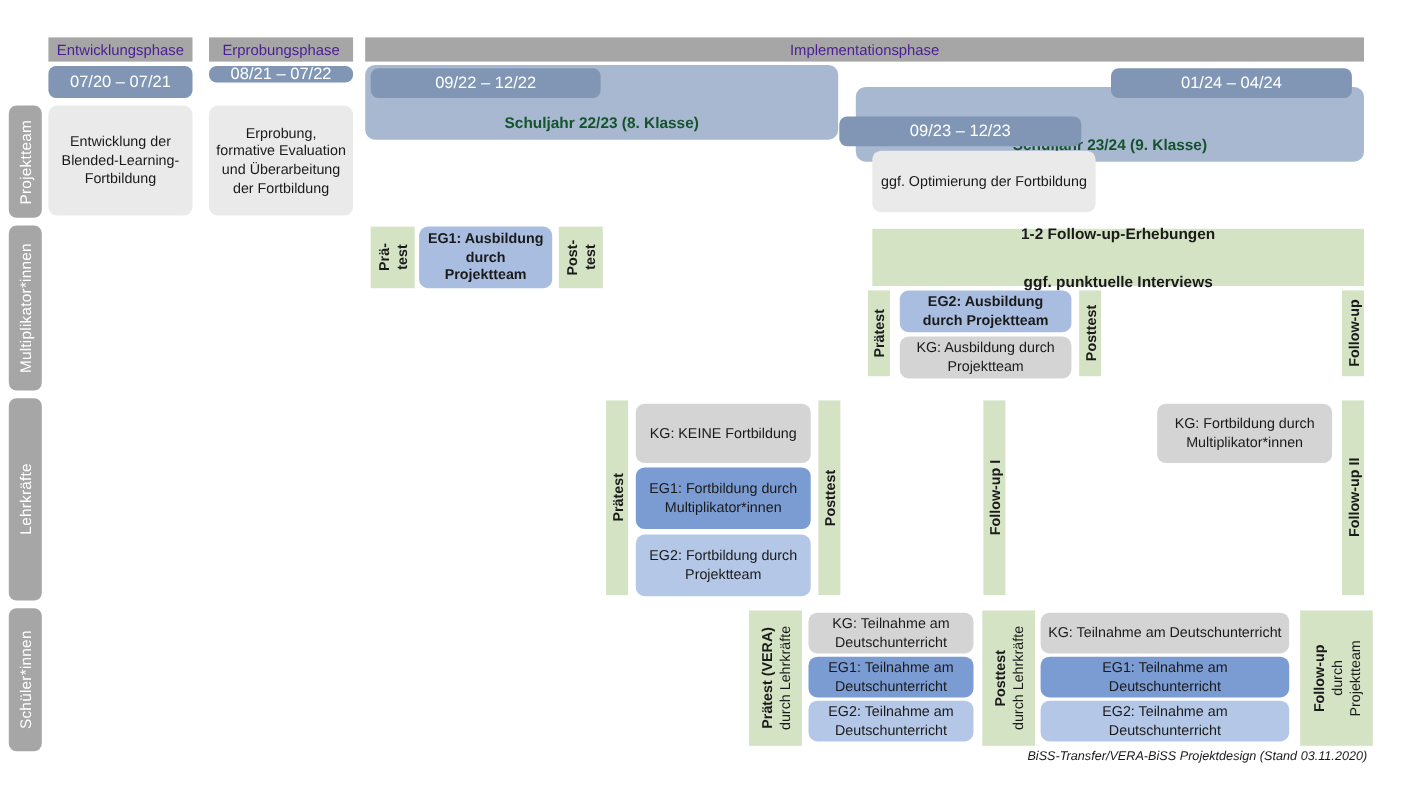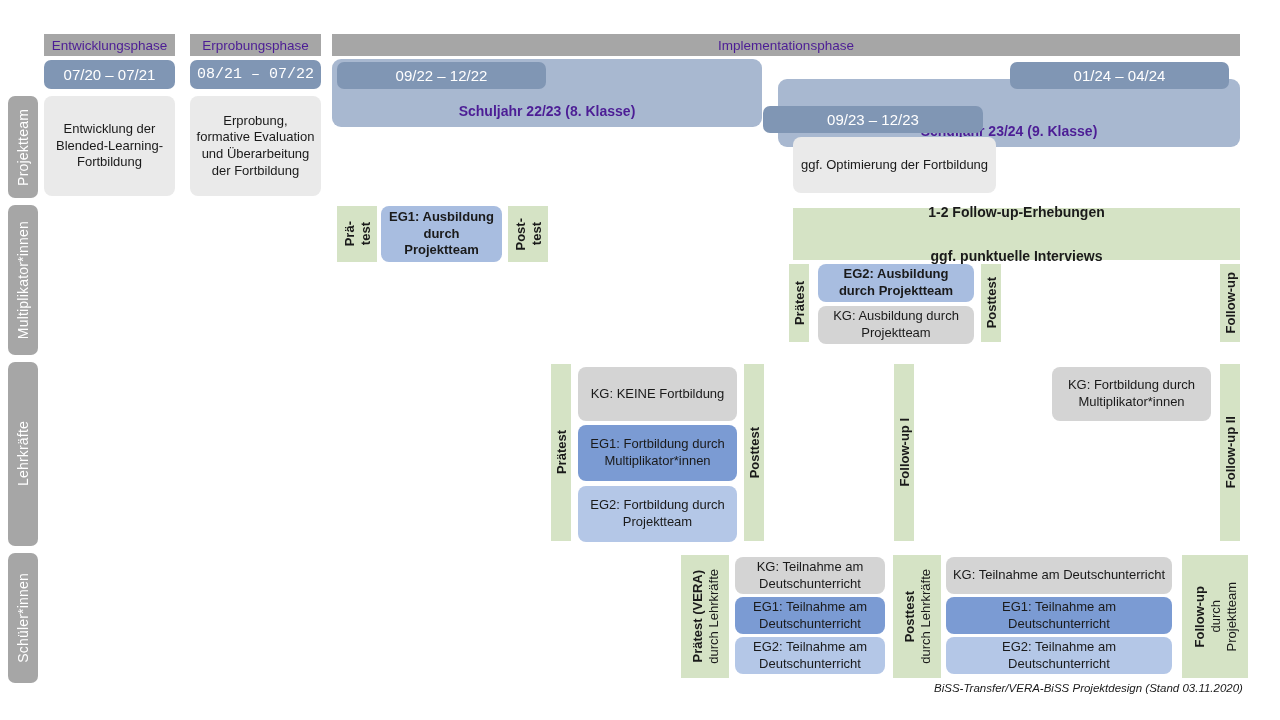--- a/index.html
+++ b/index.html
@@ -52,21 +52,21 @@
     display: flex;
     align-items: center;
     justify-content: center;
   }
 
   
   .schoolyear {
     position: absolute;
     background: #a8b8d0;
     border-radius: 9px;
-    color: #4c1d95;
+    color: #14532d;
     font-size: 14px;
     font-weight: bold;
     display: flex;
     align-items: flex-end;
     justify-content: center;
     padding-bottom: 8px;
   }
 
   
   .box {
@@ -151,21 +151,21 @@
   <div class="schoolyear" style="left:332px; top:59px; width:430px; height:68px;">
     <span>Schuljahr 22/23 (8. Klasse)</span>
   </div>
   <div class="schoolyear" style="left:778px; top:59px; width:462px; height:68px;margin-top:20px;">
     <span>Schuljahr 23/24 (9. Klasse)</span>
   </div>
 
   <div class="datebar" style="left:44px; top:60px; width:131px; height:29px;">
     <span>07/20 – 07/21</span>
   </div>
-  <div class="datebar" style="left:190px; top:60px; width:131px; height:29px;font-family:Liberation Mono, monospace;">
+  <div class="datebar" style="left:190px; top:60px; width:131px; height:15px;">
     <span>08/21 – 07/22</span>
   </div>
   <div class="datebar" style="left:337px; top:62px; width:209px; height:27px;">
     <span>09/22 – 12/22</span>
   </div>
   <div class="datebar" style="left:763px; top:62px; width:220px; height:27px;margin-top:44px;">
     <span>09/23 – 12/23</span>
   </div>
   <div class="datebar" style="left:1010px; top:62px; width:219px; height:27px;">
     <span>01/24 – 04/24</span>

